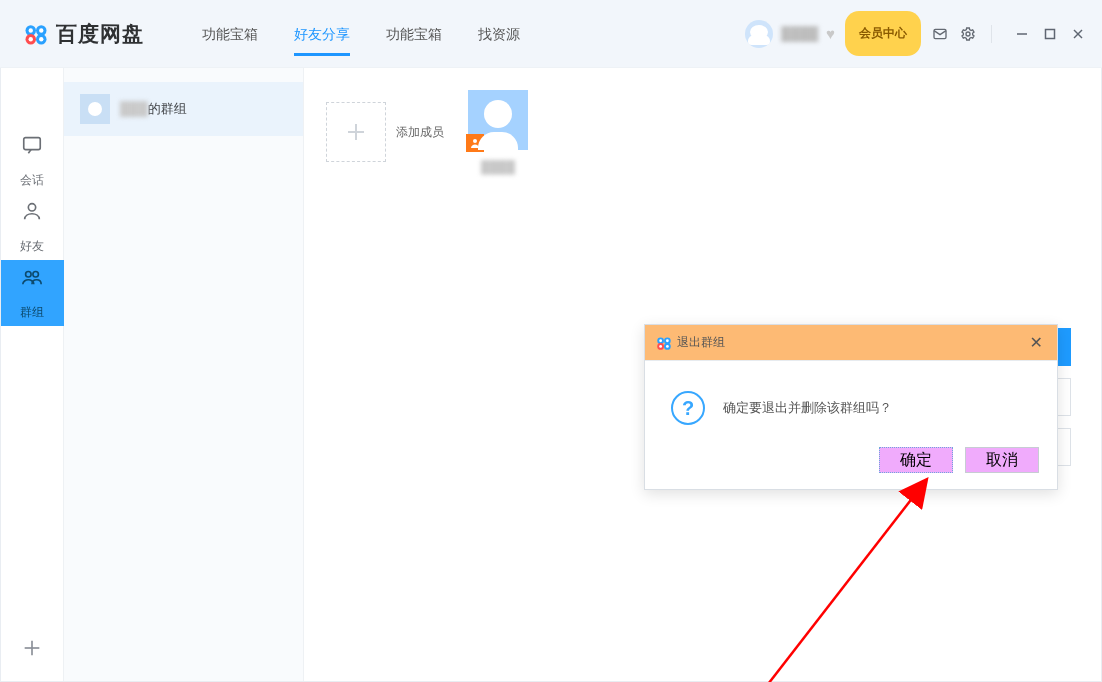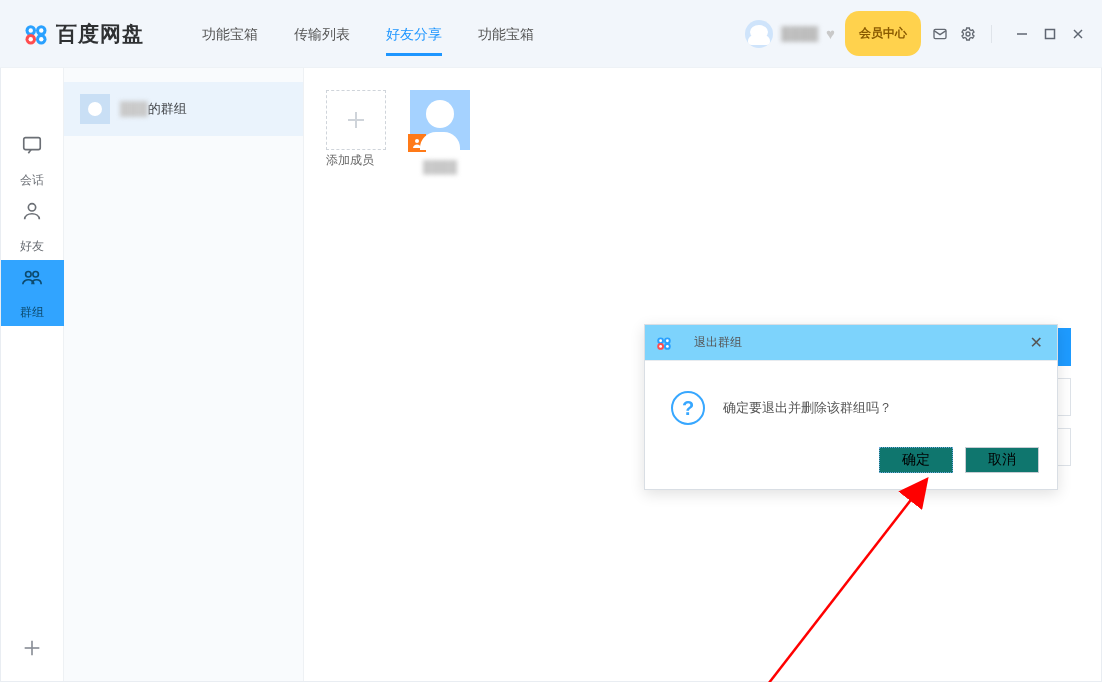--- a/index.html
+++ b/index.html
@@ -77,21 +77,21 @@
 .main-panel { flex: 1; background: #fff; position: relative; }
 .panel-header {
   height: 60px; display: flex; align-items: center; justify-content: center;
   gap: 12px; border-bottom: 1px solid #f0f2f5;
 }
 .panel-title { font-size: 15px; color: #4a4d51; }
 .panel-title .blur { color: #c8c8c8; filter: blur(2px); }
 .edit-ic { color: #b5bbc2; cursor: pointer; }
 
 .members-area { padding: 22px 22px 0 22px; display: flex; gap: 24px; }
-.add-member { display: flex; flex-direction: column; gap: 2px; cursor: pointer; }
+.add-member { display: flex; align-items: center; gap: 10px; cursor: pointer; }
 .add-box {
   width: 60px; height: 60px; border: 1.5px dashed #cfd4da;
   display: flex; align-items: center; justify-content: center;
 }
 .add-box svg { width: 24px; height: 24px; color: #cfd4da; }
 .add-label { font-size: 12px; color: #666; }
 
 .member { display: flex; flex-direction: column; align-items: center; gap: 10px; }
 .member-avatar {
   width: 60px; height: 60px; background: #a5d2ff; position: relative;
@@ -119,37 +119,37 @@
   height: 38px; border: 1px solid #dde2e8; background: #fff; font-size: 13px;
   cursor: pointer; display: flex; align-items: center; justify-content: center; color: #555;
 }
 .act-btn.primary { background: #1e9bff; border-color: #1e9bff; color: #fff; }
 
 .dialog {
   position: absolute; left: 340px; top: 256px; width: 414px;
   background: #fff; border: 1px solid #d9dee4; box-shadow: 0 4px 14px rgba(0,0,0,0.12);
 }
 .dialog-hdr {
-  height: 36px; background: #7dd3fc; border-bottom: 1px solid #e7ebef;
-  display: flex; align-items: center; padding: 0 10px; gap: 21px;
+  height: 36px; background: #fdba74; border-bottom: 1px solid #e7ebef;
+  display: flex; align-items: center; padding: 0 10px; gap: 4px;
 }
 .dlg-logo { width: 18px; height: 18px; }
 .dlg-title { font-size: 12px; color: #555; }
 .dlg-close { margin-left: auto; cursor: pointer; color: #555; font-size: 16px; padding: 0 4px; }
 .dialog-body { padding: 30px 26px 22px; display: flex; align-items: center; gap: 18px; }
 .q-icon {
   width: 34px; height: 34px; border: 2px solid #37a7ff; border-radius: 50%;
   color: #37a7ff; display: flex; align-items: center; justify-content: center;
   font-size: 20px; font-weight: 700;
 }
 .dlg-msg { font-size: 13px; color: #555; }
 .dialog-ftr { display: flex; justify-content: flex-end; gap: 12px; padding: 0 18px 16px; }
 .dlg-btn {
-  min-width: 74px; height: 26px; border: 1px solid #c7ccd3; background: #0f766e;
-  font-size: 14px; cursor: pointer; padding: 0 14px;
+  min-width: 74px; height: 26px; border: 1px solid #c7ccd3; background: #f0abfc;
+  font-size: 16px; cursor: pointer; padding: 0 14px;
 }
 .dlg-btn.primary { border: 1px dotted #6fa8dc; }
 
 .arrow-annot {
   position: absolute; left: 390px; top: 400px; width: 260px; height: 280px;
   pointer-events: none;
 }
 </style>
 </head>
 <body>
@@ -164,23 +164,23 @@
       <circle cx="10" cy="12" r="2.5" fill="#fff"></circle>
       <circle cx="22" cy="12" r="2.5" fill="#fff"></circle>
       <circle cx="10" cy="22" r="2.5" fill="#fff"></circle>
       <circle cx="22" cy="22" r="2.5" fill="#fff"></circle>
     </svg>
     <span class="logo-text">百度网盘</span>
   </div>
 
   <div class="top-tabs">
     <div class="top-tab">功能宝箱</div>
-    <div class="top-tab">传输列表</div>
     <div class="top-tab active">好友分享</div>
     <div class="top-tab">功能宝箱</div>
+    <div class="top-tab">找资源</div>
   </div>
 
   <div class="titlebar-right">
     <div class="user-chip">
       <div class="user-avatar"></div>
       <span class="user-name">████</span>
       <span class="heart-icon">♥</span>
     </div>
     <div class="vip-btn">会员中心</div>
     <div class="ico-btn">

